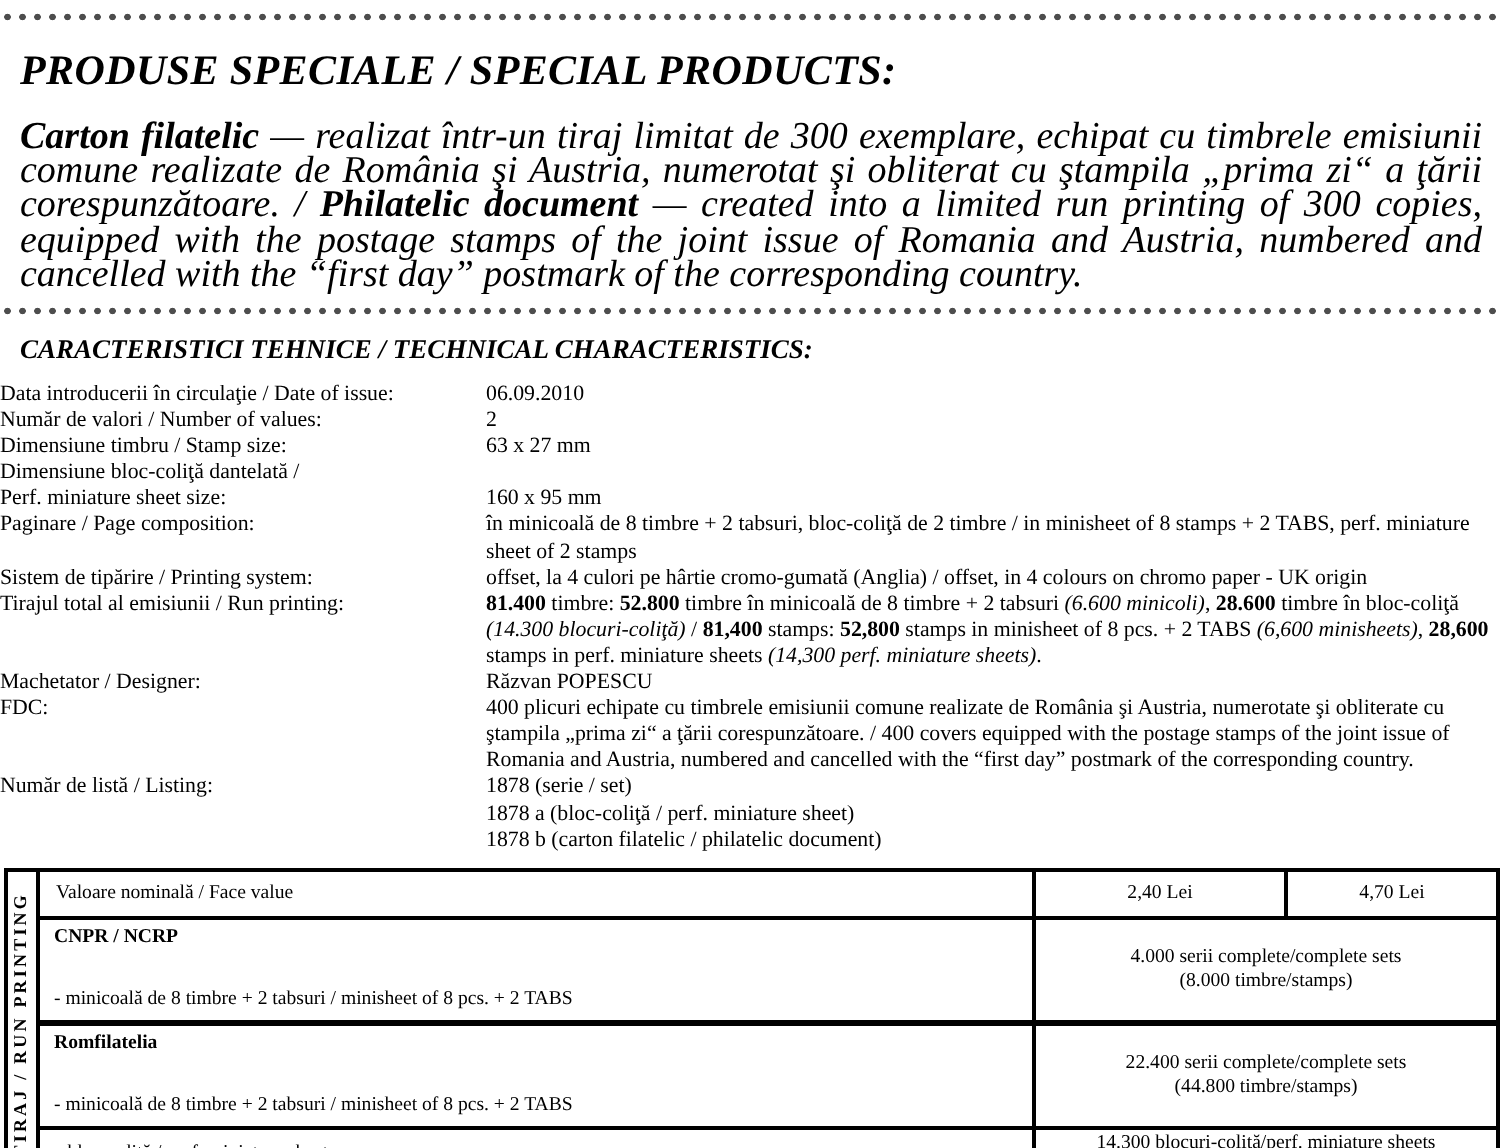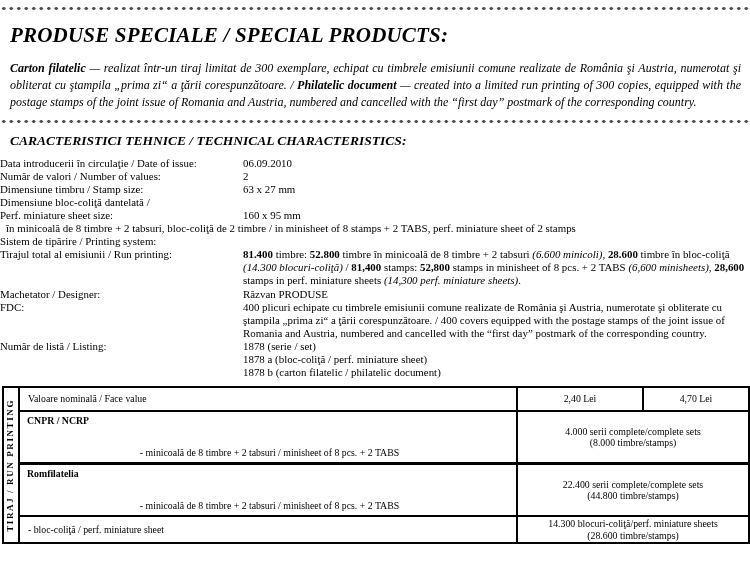--- a/index.html
+++ b/index.html
@@ -25,21 +25,21 @@
 
   h1.doc-title {
     margin: 12px 10px 0 10px;
     font-size: 21px;
     font-style: italic;
     font-weight: bold;
     letter-spacing: 0.2px;
   }
   p.intro {
     margin: 12px 9px 0 10px;
-    font-size: 12px;
+    font-size: 19px;
     line-height: 17.2px;
     text-align: justify;
     font-style: italic;
   }
   h2.doc-subtitle {
     margin: 9px 10px 0 10px;
     font-size: 13.5px;
     font-style: italic;
     font-weight: bold;
   }
@@ -77,21 +77,21 @@
     transform: rotate(180deg);
     margin: 0 auto;
     font-weight: bold;
     font-size: 9px;
     letter-spacing: 1.6px;
     white-space: nowrap;
   }
   td.label-cell { padding-left: 8px; padding-right: 12px; }
   td.section-cell { padding: 3px 4px 4px 7px; vertical-align: top; }
   .sec-heading { font-weight: bold; }
-  .sec-item { margin-top: 20px; text-align: center; }
+  .sec-item { margin-top: 20px; }
   td.val-cell { text-align: center; white-space: pre-line; padding: 1px 2px; }
 </style>
 </head>
 <body>
 
 <div class="page">
 
   <div class="dotted-rule rule-top"></div>
 
   <h1 class="doc-title">PRODUSE SPECIALE / SPECIAL PRODUCTS:</h1>
@@ -117,32 +117,34 @@
     </div>
     <div class="char-row">
       <div class="char-label">Dimensiune bloc-coliţă dantelată /</div>
       <div class="char-value"></div>
     </div>
     <div class="char-row">
       <div class="char-label">Perf. miniature sheet size:</div>
       <div class="char-value">160 x 95 mm</div>
     </div>
     <div class="char-row">
+      <div class="char-label">Paginare / Page composition:</div>
       <div class="char-value">în minicoală de 8 timbre + 2 tabsuri, bloc-coliţă de 2 timbre / in minisheet of 8 stamps + 2 TABS, perf. miniature sheet of 2 stamps</div>
     </div>
     <div class="char-row">
       <div class="char-label">Sistem de tipărire / Printing system:</div>
+      <div class="char-value">offset, la 4 culori pe hârtie cromo-gumată (Anglia) / offset, in 4 colours on chromo paper - UK origin</div>
     </div>
     <div class="char-row">
       <div class="char-label">Tirajul total al emisiunii / Run printing:</div>
       <div class="char-value"><span class="b">81.400</span><span> timbre: </span><span class="b">52.800</span><span> timbre în minicoală de 8 timbre + 2 tabsuri </span><span class="i">(6.600 minicoli)</span><span>, </span><span class="b">28.600</span><span> timbre în bloc-coliţă </span><span class="i">(14.300 blocuri-coliţă)</span><span> / </span><span class="b">81,400</span><span> stamps: </span><span class="b">52,800</span><span> stamps in minisheet of 8 pcs. + 2 TABS </span><span class="i">(6,600 minisheets)</span><span>, </span><span class="b">28,600</span><span> stamps in perf. miniature sheets </span><span class="i">(14,300 perf. miniature sheets)</span><span>.</span></div>
     </div>
     <div class="char-row">
       <div class="char-label">Machetator / Designer:</div>
-      <div class="char-value">Răzvan PRODUSE</div>
+      <div class="char-value">Răzvan POPESCU</div>
     </div>
     <div class="char-row">
       <div class="char-label">FDC:</div>
       <div class="char-value">400 plicuri echipate cu timbrele emisiunii comune realizate de România şi Austria, numerotate şi obliterate cu ştampila „prima zi“ a ţării corespunzătoare. / 400 covers equipped with the postage stamps of the joint issue of Romania and Austria, numbered and cancelled with the “first day” postmark of the corresponding country.</div>
     </div>
     <div class="char-row">
       <div class="char-label">Număr de listă / Listing:</div>
       <div class="char-value">1878 (serie / set)
 1878 a (bloc-coliţă / perf. miniature sheet)
 1878 b (carton filatelic / philatelic document)</div>

